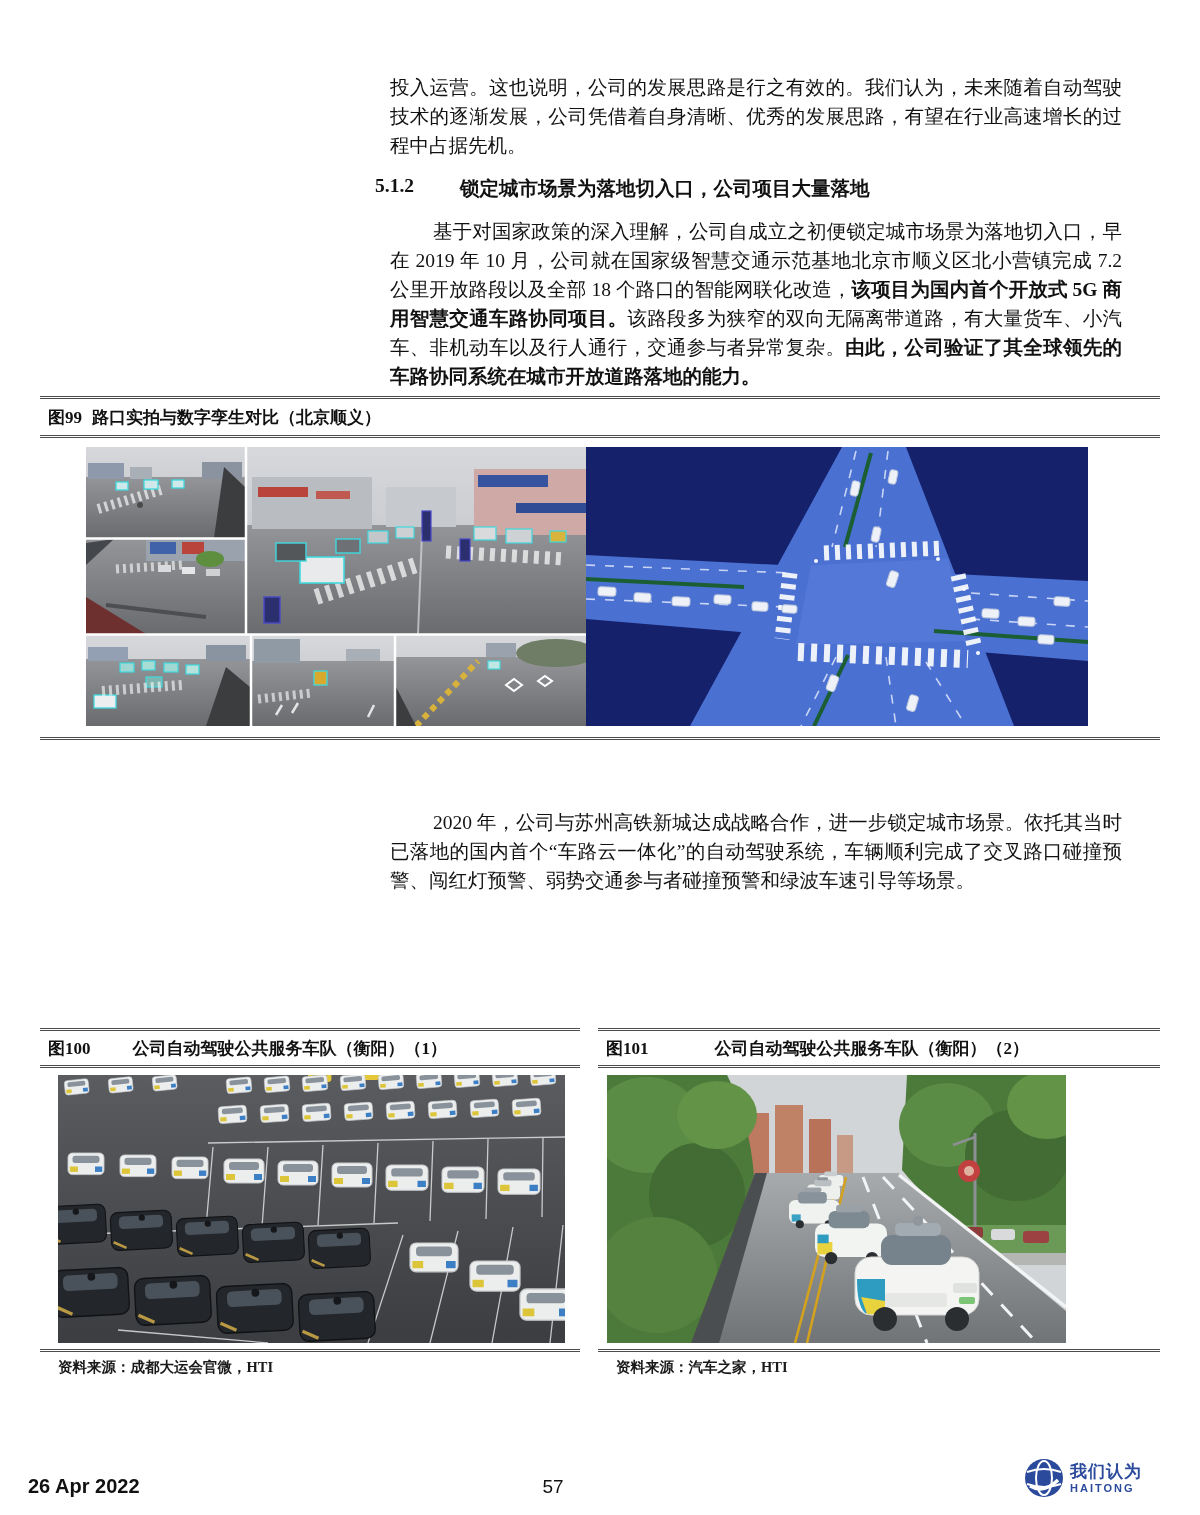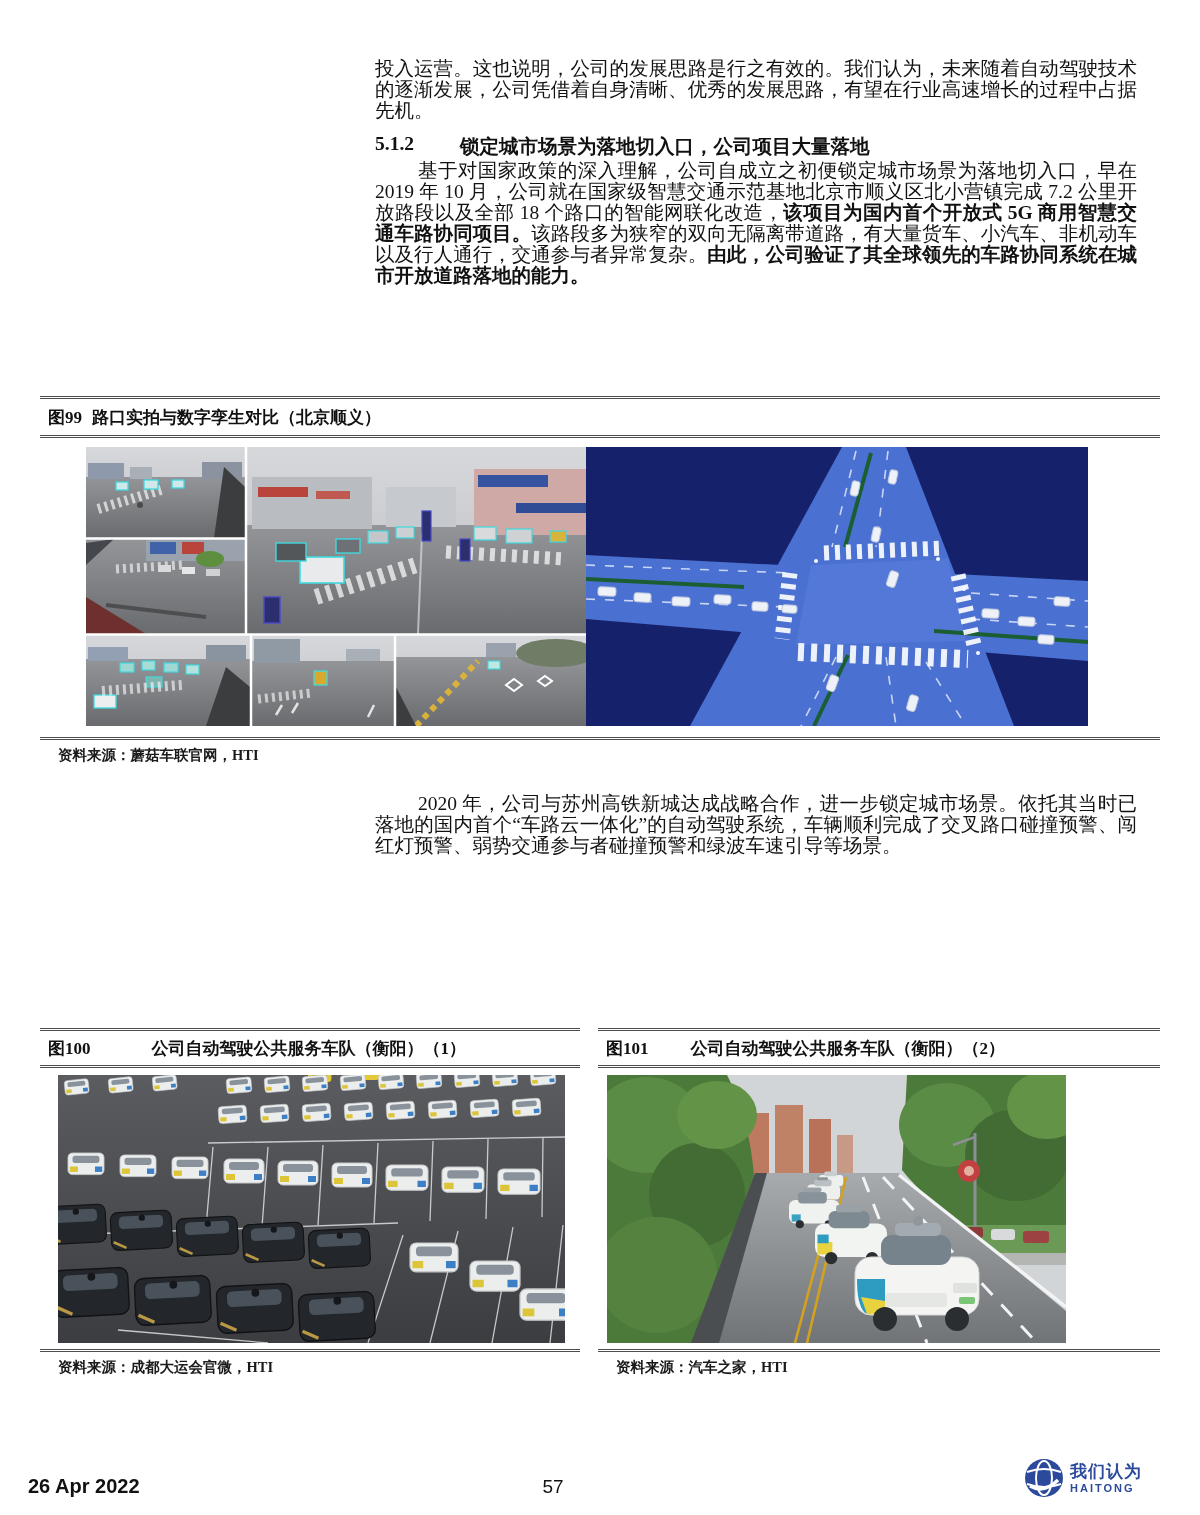--- a/index.html
+++ b/index.html
@@ -3,21 +3,21 @@
 <meta charset="utf-8">
 <style>
   html,body{margin:0;padding:0;}
   body{
     width:1200px;height:1515px;position:relative;background:#ffffff;
     font-family:"Liberation Serif","DejaVu Serif",serif;color:#111;
     overflow:hidden;
   }
   
   .textcol{position:absolute;left:375px;width:762px;}
-  .textcol p{margin:0;font-size:19.5px;line-height:21px;text-align:justify;}
+  .textcol p{margin:15px;font-size:19.5px;line-height:29px;text-align:justify;}
   .indent{text-indent:2.2em;}
   .b{font-weight:bold;}
   .heading{margin-top:12px;font-size:19.5px;font-weight:bold;display:flex;}
   .heading .num{display:inline-block;min-width:85px;}
   .mt24{margin-top:24px;}
   .mt14{margin-top:14px;}
   
   .figblock{position:absolute;}
   .rule{height:0;border-top:3px double #4d4d4d;}
   .cap{display:flex;align-items:center;height:36px;padding-left:8px;
@@ -228,30 +228,29 @@
       </g>
       <g fill="#f4f7fd">
         <circle cx="352" cy="112" r="2"></circle>
         <circle cx="378" cy="142" r="2"></circle>
         <circle cx="230" cy="114" r="2"></circle>
         <circle cx="392" cy="206" r="2"></circle>
       </g>
     </svg>
   </div>
   <div class="rule" style="margin-top:11px;"></div>
-  <div class="source">资料来源：蘑菇车联官网，HTI</div>
 </div>
 
 <div class="textcol" style="top:793px;">
   <p class="indent mt14"><span>2020 年，公司与苏州高铁新城达成战略合作，进一步锁定城市场景。依托其当时已落地的国内首个“车路云一体化”的自动驾驶系统，车辆顺利完成了交叉路口碰撞预警、闯红灯预警、弱势交通参与者碰撞预警和绿波车速引导等场景。</span></p>
 </div>
 
 <div class="figblock" style="left:40px;top:1028px;width:540px;">
   <div class="rule"></div>
-  <div class="cap" style="height:34px;gap:19px;">
+  <div class="cap" style="height:34px;">
     <span>图100</span>
     <span class="gap42">公司自动驾驶公共服务车队（衡阳）（1）</span>
   </div>
   <div class="rule"></div>
   <div class="imgwrap" style="margin:7px 0 0 18px;width:507px;height:268px;">
     <svg class="img-fill" viewBox="0 0 507 268" preserveAspectRatio="none">
       <defs>
         <linearGradient id="g-lot" x1="0" y1="0" x2="0" y2="1">
           <stop offset="0" stop-color="#5a5c60"></stop>
             <stop offset="1" stop-color="#3b3d41"></stop>
@@ -332,21 +331,21 @@
       <use href="#ck" transform="translate(158,212) scale(1.3) rotate(-3)"></use>
       <use href="#ck" transform="translate(240,220) scale(1.3) rotate(-3)"></use>
     </svg>
   </div>
   <div class="rule" style="margin-top:6px;"></div>
   <div class="source">资料来源：成都大运会官微，HTI</div>
 </div>
 
 <div class="figblock" style="left:598px;top:1028px;width:562px;">
   <div class="rule"></div>
-  <div class="cap" style="height:34px;">
+  <div class="cap" style="height:34px;gap:24px;">
     <span>图101</span>
     <span class="gap42">公司自动驾驶公共服务车队（衡阳）（2）</span>
   </div>
   <div class="rule"></div>
   <div class="imgwrap" style="margin:7px 0 0 9px;width:459px;height:268px;">
     <svg class="img-fill" viewBox="0 0 459 268" preserveAspectRatio="none">
       <defs>
         <linearGradient id="g-rd" x1="0" y1="0" x2="0" y2="1">
           <stop offset="0" stop-color="#a8abae"></stop>
             <stop offset="1" stop-color="#717477"></stop>

